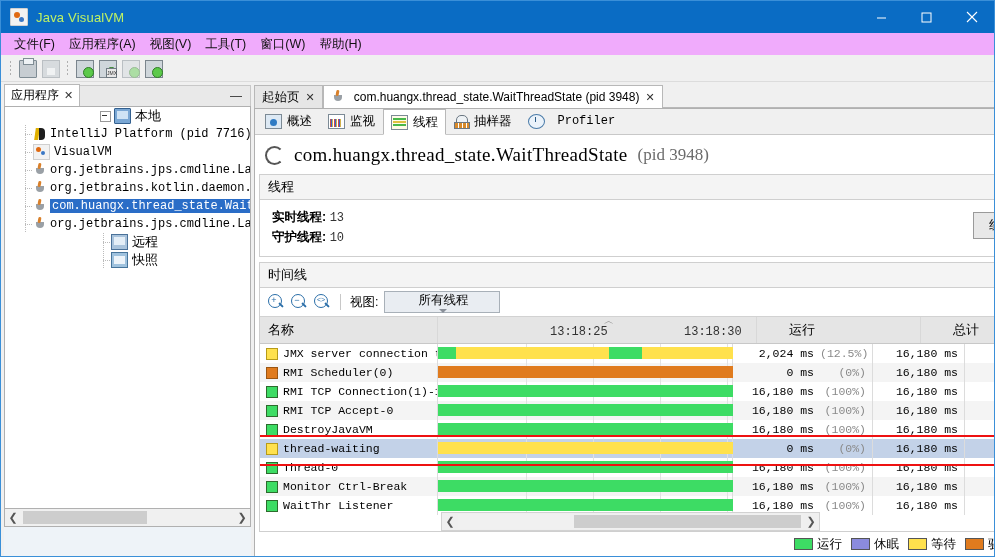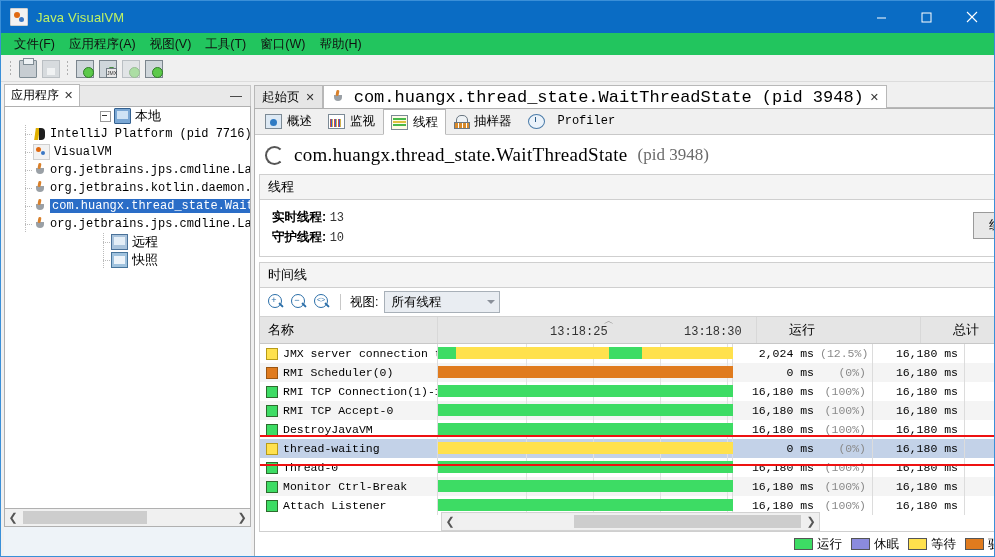--- a/index.html
+++ b/index.html
@@ -21,21 +21,21 @@
                    background:#e06a12;border-radius:50%;}
   .tb-icon::after{content:"";position:absolute;left:8px;top:8px;width:5px;height:5px;
                   background:#3a77c4;border-radius:50%;}
   .tb-title{color:#bef264;font-size:13px;letter-spacing:.2px;}
   .win-btns{position:absolute;right:0;top:0;height:32px;display:flex;}
   .win-btn{width:45px;height:32px;display:flex;align-items:center;justify-content:center;
            color:#fff;font-size:13px;line-height:1;}
   .win-btn svg{display:block;}
 
   
-  .menubar{height:22px;background:#22c55e;display:flex;align-items:center;padding-left:6px;}
+  .menubar{height:22px;background:#f0abfc;display:flex;align-items:center;padding-left:6px;}
   .menu-item{padding:2px 7px;font-size:12.5px;color:#111;}
 
   
   .toolbar{height:26px;background:#f0f0f0;display:flex;align-items:center;padding-left:4px;
            border-bottom:1px solid #dcdcdc;}
   .tgrip{width:3px;height:16px;margin:0 4px;
          background:radial-gradient(circle,#b0b0b0 40%,transparent 41%) 0 0/3px 4px;}
   .tbtn{width:22px;height:22px;margin-right:1px;position:relative;}
   .ic{position:absolute;left:3px;top:3px;width:16px;height:16px;}
   .ic-printer{background:#c7cdd2;border:1px solid #7f8c94;border-radius:1px;}
@@ -108,21 +108,21 @@
   .lbottom{height:30px;background:#eef3f8;}
 
   
   .right{flex:1;background:#f0f0f0;display:flex;flex-direction:column;
          box-sizing:border-box;padding:2px 3px 0 1px;position:relative;}
   .rtabs{display:flex;align-items:flex-end;height:24px;position:relative;}
   .rtab{display:flex;align-items:center;gap:6px;height:22px;padding:0 7px;
         border:1px solid #b8b8b8;border-bottom:none;font-size:12.5px;background:#e6e6e6;}
   .rtab.active{background:#fff;}
   .rtab .x{font-weight:bold;font-size:11px;color:#333;}
-  .rtab-mono{font-family:Liberation Mono, monospace;font-size:17px;}
+  .rtab-mono{font-family:Liberation Sans, sans-serif;font-size:12px;}
   .rtabs-rest{flex:1;height:23px;border-bottom:1px solid #b8b8b8;}
   .tabnav{position:absolute;right:4px;top:3px;display:flex;align-items:center;gap:9px;color:#9a9a9a;}
   .panel{flex:1;background:#fff;border:1px solid #b0b0b0;display:flex;flex-direction:column;
          overflow:hidden;}
   .subtabs{display:flex;height:25px;background:#f0f0f0;border-bottom:1px solid #c8c8c8;
            padding-left:2px;align-items:flex-end;}
   .stab{display:flex;align-items:center;gap:5px;height:24px;padding:0 7px;font-size:12.5px;
         border:1px solid transparent;}
   .stab.active{background:#fff;border:1px solid #b8b8b8;border-bottom:1px solid #fff;
                margin-bottom:-1px;}
@@ -171,21 +171,21 @@
   .zbtn{width:17px;height:17px;position:relative;}
   .zbtn::before{content:"";position:absolute;left:0;top:0;width:12px;height:12px;
                 border:1.6px solid #2a6ea8;border-radius:50%;}
   .zbtn::after{content:"";position:absolute;left:10px;top:10px;width:6px;height:2px;
                background:#2a6ea8;transform:rotate(45deg);border-radius:1px;}
   .zsign{position:absolute;left:3px;top:3px;width:6px;height:6px;color:#2a6ea8;font-size:9px;
          line-height:6px;text-align:center;}
   .vsep{width:1px;height:16px;background:#c8c8c8;margin:0 3px;}
   .vlabel{font-size:12.5px;}
   .combo{width:104px;height:20px;background:#e9edf2;border:1px solid #a8b0b8;display:flex;
-         align-items:center;justify-content:space-between;padding:0 4px 0 6px;font-size:12.5px;}
+         align-items:center;justify-content:space-between;padding:0 4px 0 6px;font-size:12.5px;flex-direction:column;}
   .caret{border-left:4px solid transparent;border-right:4px solid transparent;
          border-top:4px solid #8a9099;}
 
   .tbl{flex:1;display:flex;flex-direction:column;border-top:1px solid #d2d2d2;overflow:hidden;
        position:relative;}
   .thead{display:flex;height:26px;background:#e5e5e5;border-bottom:1px solid #c8c8c8;font-size:13px;gap:24px;}
   .th{display:flex;align-items:center;border-right:1px solid #d8d8d8;box-sizing:border-box;}
   .th-name{width:178px;padding-left:8px;}
   .th-time{width:295px;position:relative;}
   .th-run{width:140px;padding-left:8px;}
@@ -634,21 +634,21 @@
                     <div class="c-run">
                       <span>16,180 ms</span>
                       <span class="pct">(100%)</span>
                     </div>
                     <div class="c-total">16,180 ms</div>
                     <div class="c-pad"></div>
                   </div>
                   <div class="row">
                     <div class="c-name">
                       <span class="sw" style="background: rgb(61, 220, 100); border-color: rgb(45, 107, 45);"></span>
-                      <span>Attach Listener</span>
+                      <span>WaitThr Listener</span>
                     </div>
                     <div class="c-time">
                       <div class="grid" style="left: 88px;"></div>
                       <div class="grid" style="left: 155px;"></div>
                       <div class="grid" style="left: 222px;"></div>
                       <div class="grid" style="left: 289px;"></div>
                       <div class="bar" style="left: 0px; width: 295px; background: rgb(61, 220, 100);"></div>
                     </div>
                     <div class="c-run">
                       <span>16,180 ms</span>

